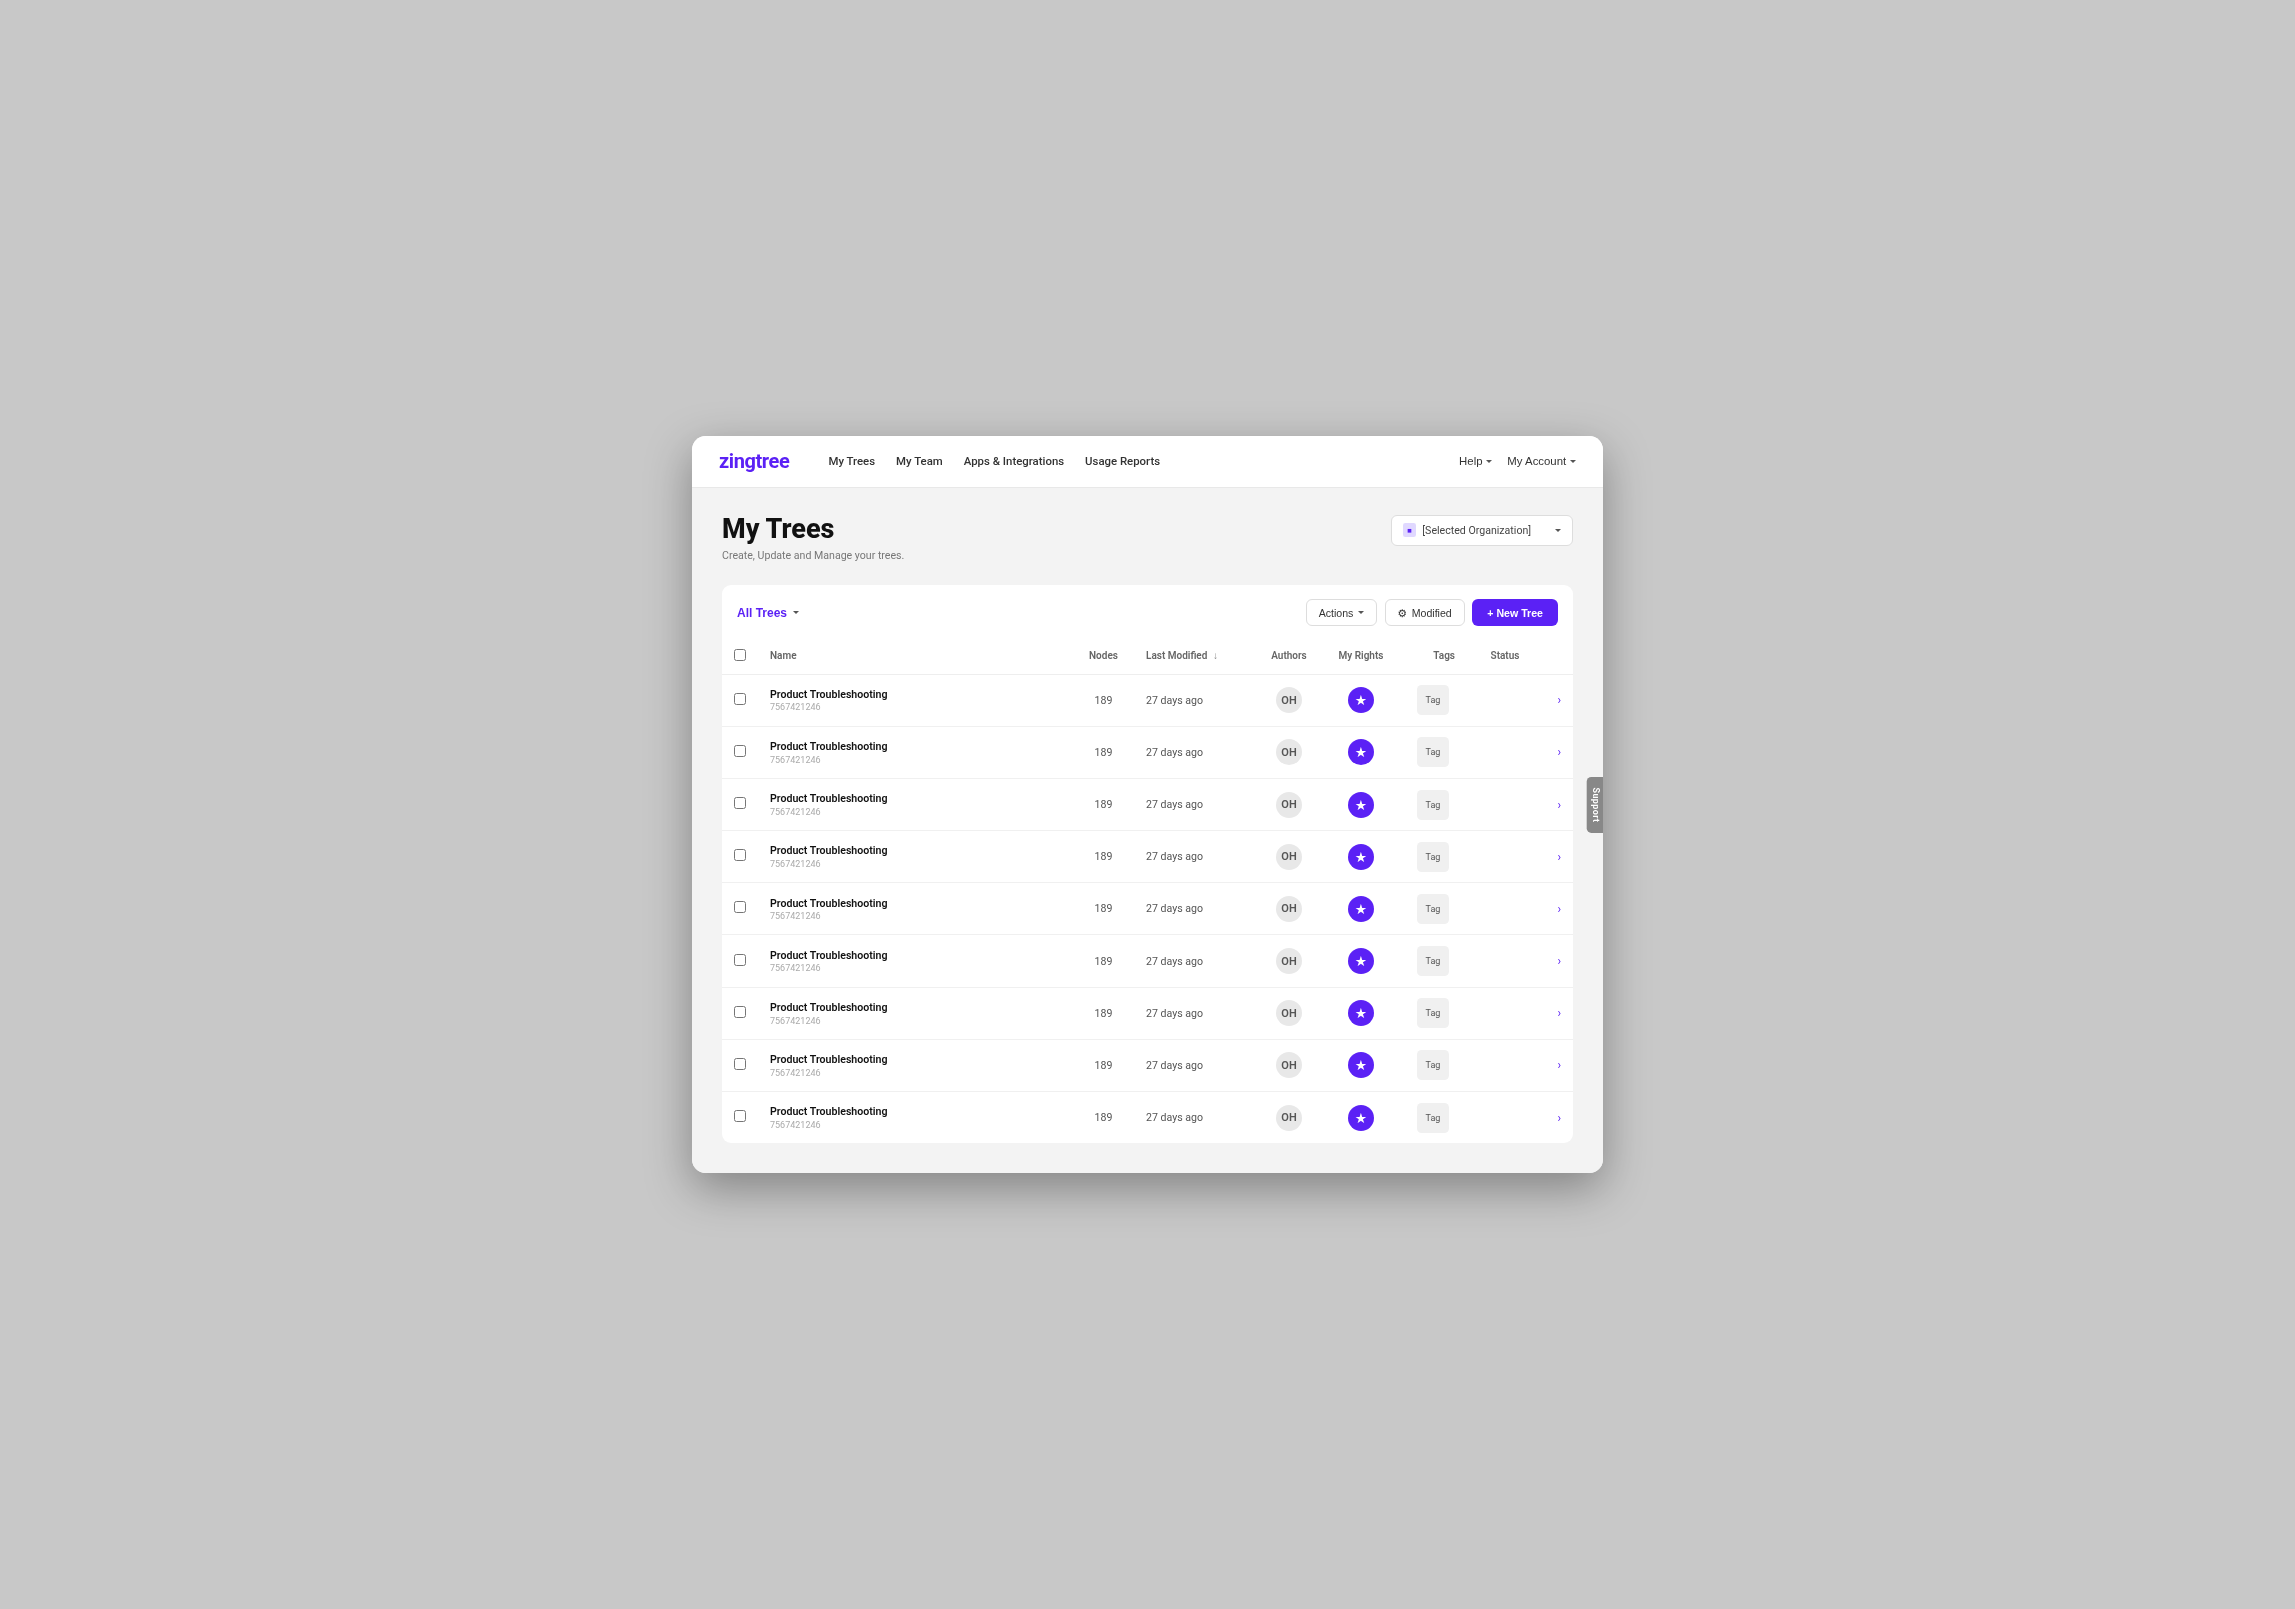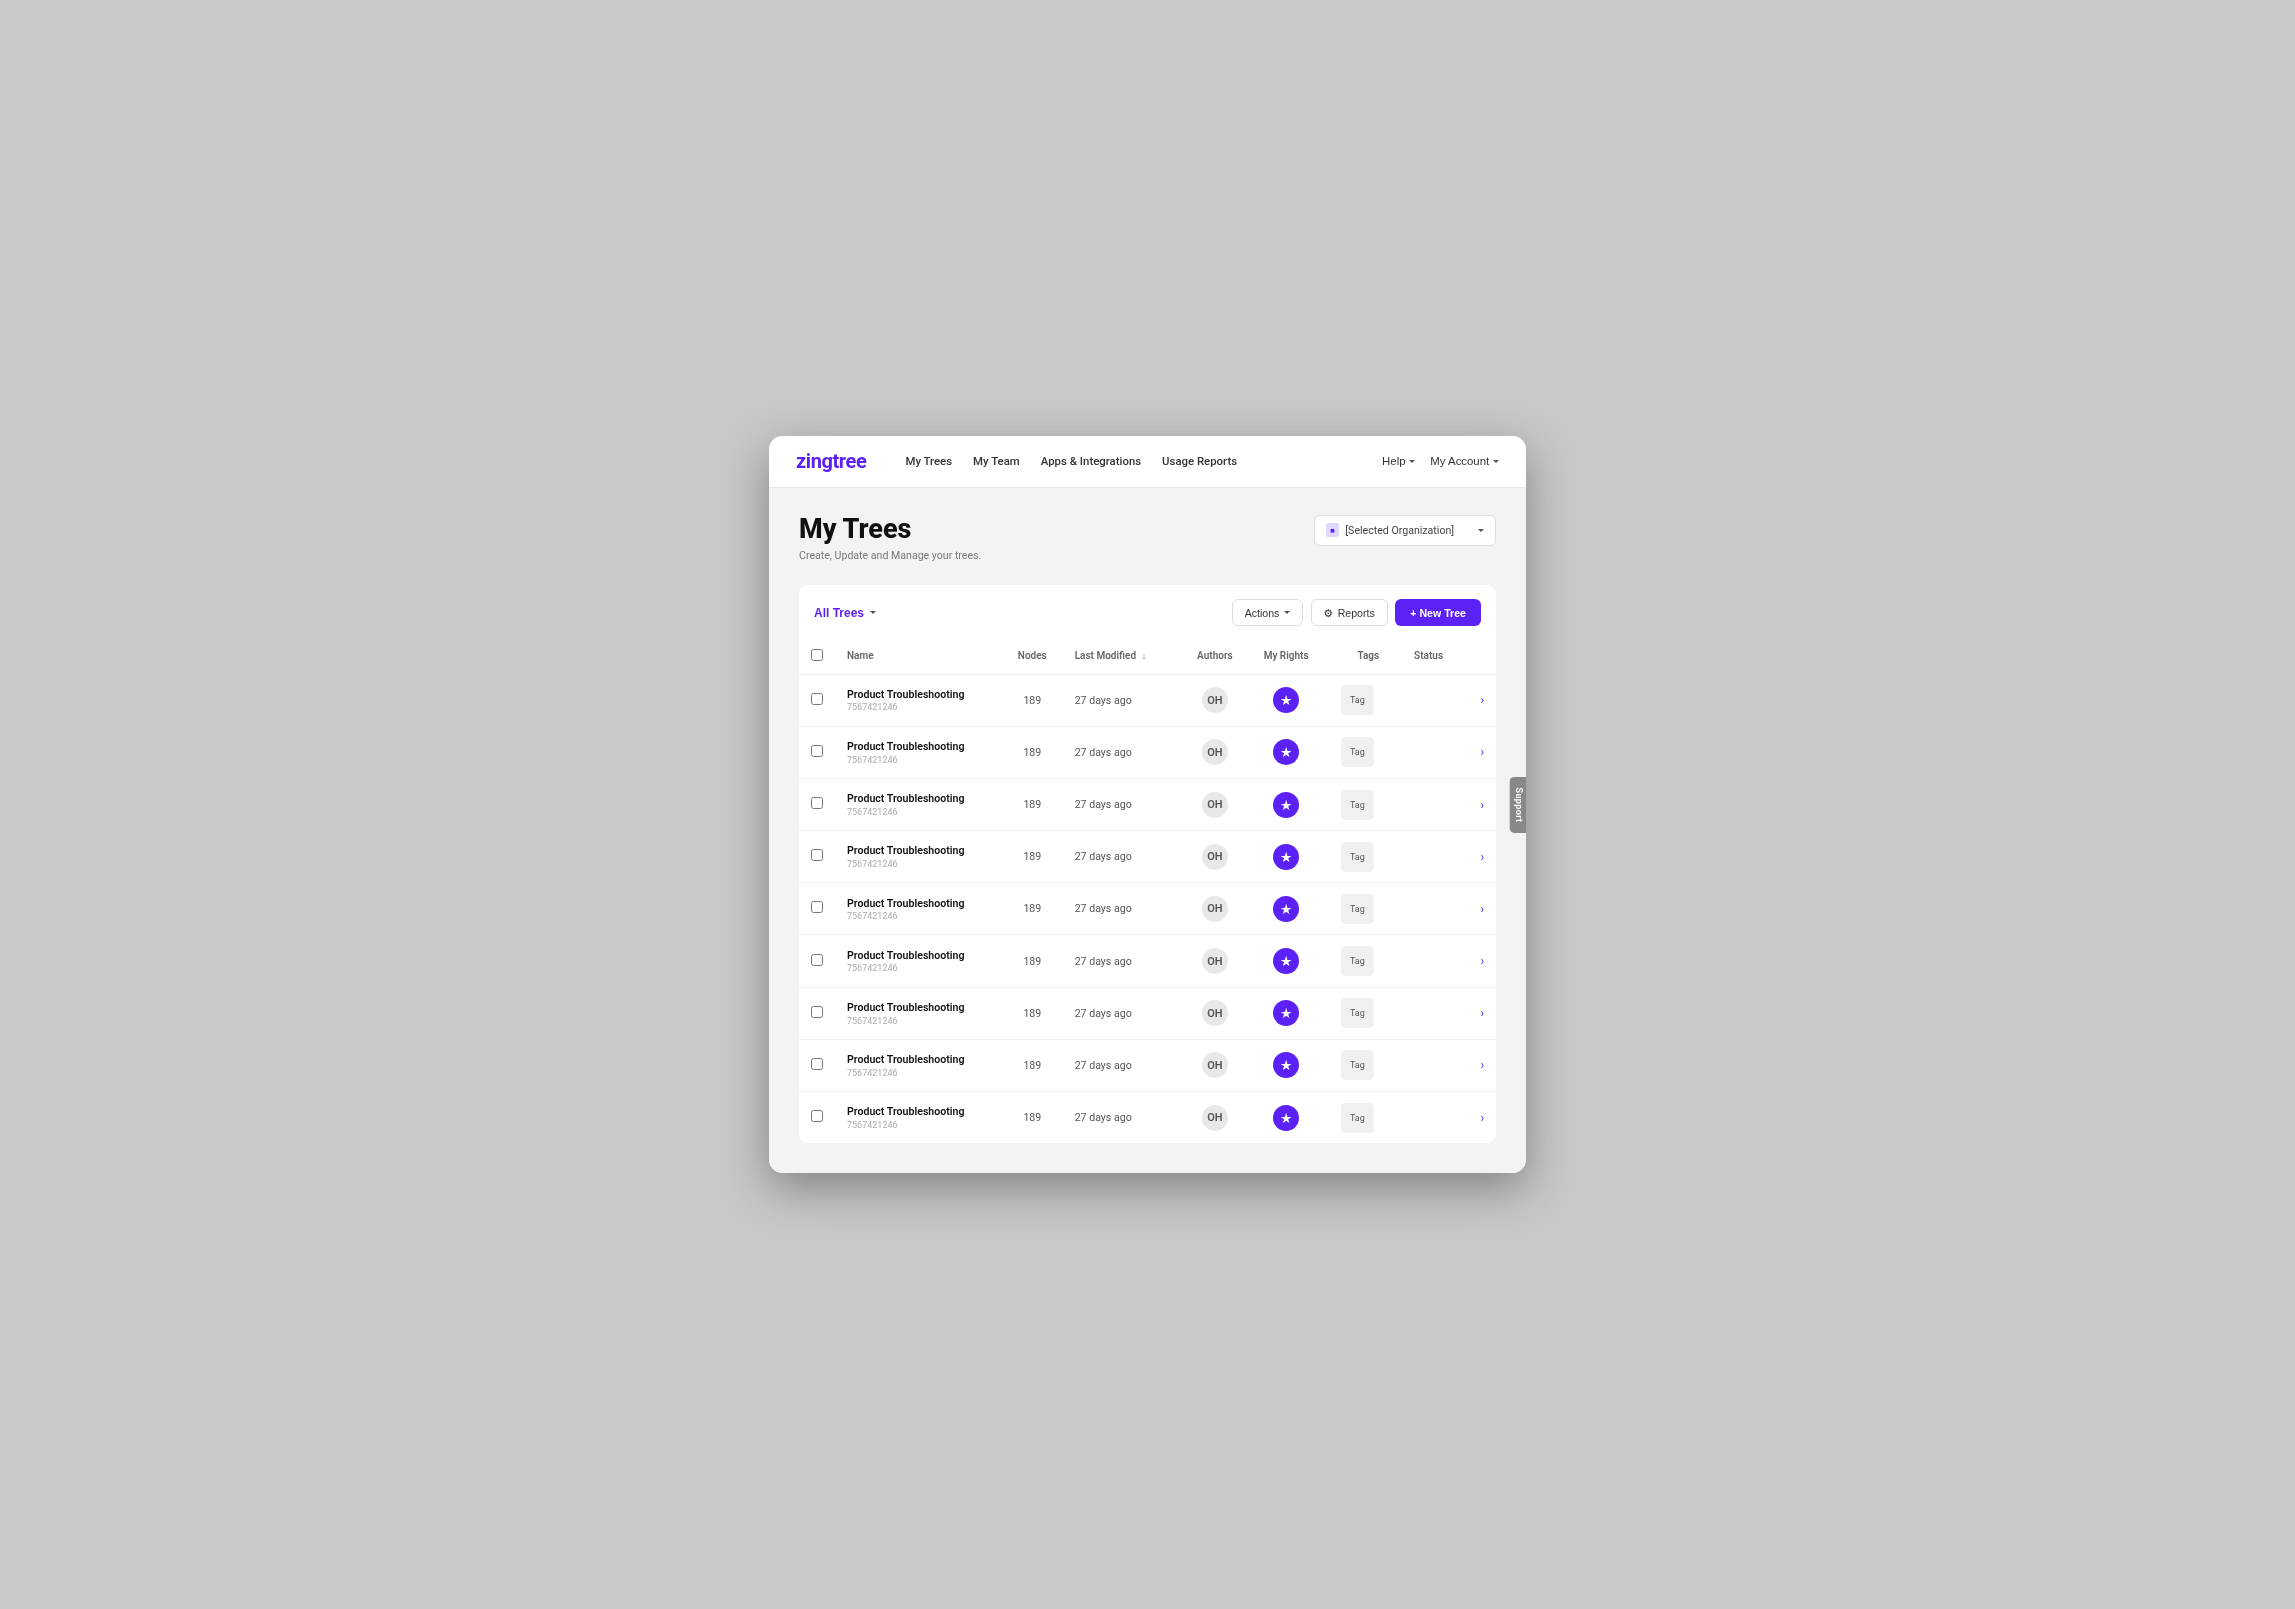--- a/index.html
+++ b/index.html
@@ -8,21 +8,21 @@
       font-family: -apple-system, BlinkMacSystemFont, 'Segoe UI', Roboto, sans-serif;
       display: flex;
       justify-content: center;
       align-items: center;
       min-height: 100vh;
       padding: 23px;
     }
     .app-window {
       background: #f3f3f3;
       border-radius: 13.7px;
-      width: 757px;
+      width: 911px;
       min-height: 683px;
       box-shadow: 0 15px 46px rgba(0,0,0,0.35);
       overflow: hidden;
       position: relative;
     }
     
     .nav-bar {
       background: #fff;
       border-bottom: 0.8px solid #e8e8e8;
       display: flex;
@@ -361,21 +361,21 @@
           <span>All Trees</span>
           <span class="chevron-down"></span>
         </button>
         <div class="toolbar-actions">
           <button class="btn-actions">
             <span>Actions</span>
             <span class="chevron-down"></span>
           </button>
           <button class="btn-filters">
             <span class="filter-icon">⚙</span>
-            <span>Reports</span>
+            <span>Modified</span>
           </button>
           <button class="btn-new-tree">
             <span>+ New Tree</span>
           </button>
         </div>
       </div>
 
       <table>
         <thead>
           <tr>

